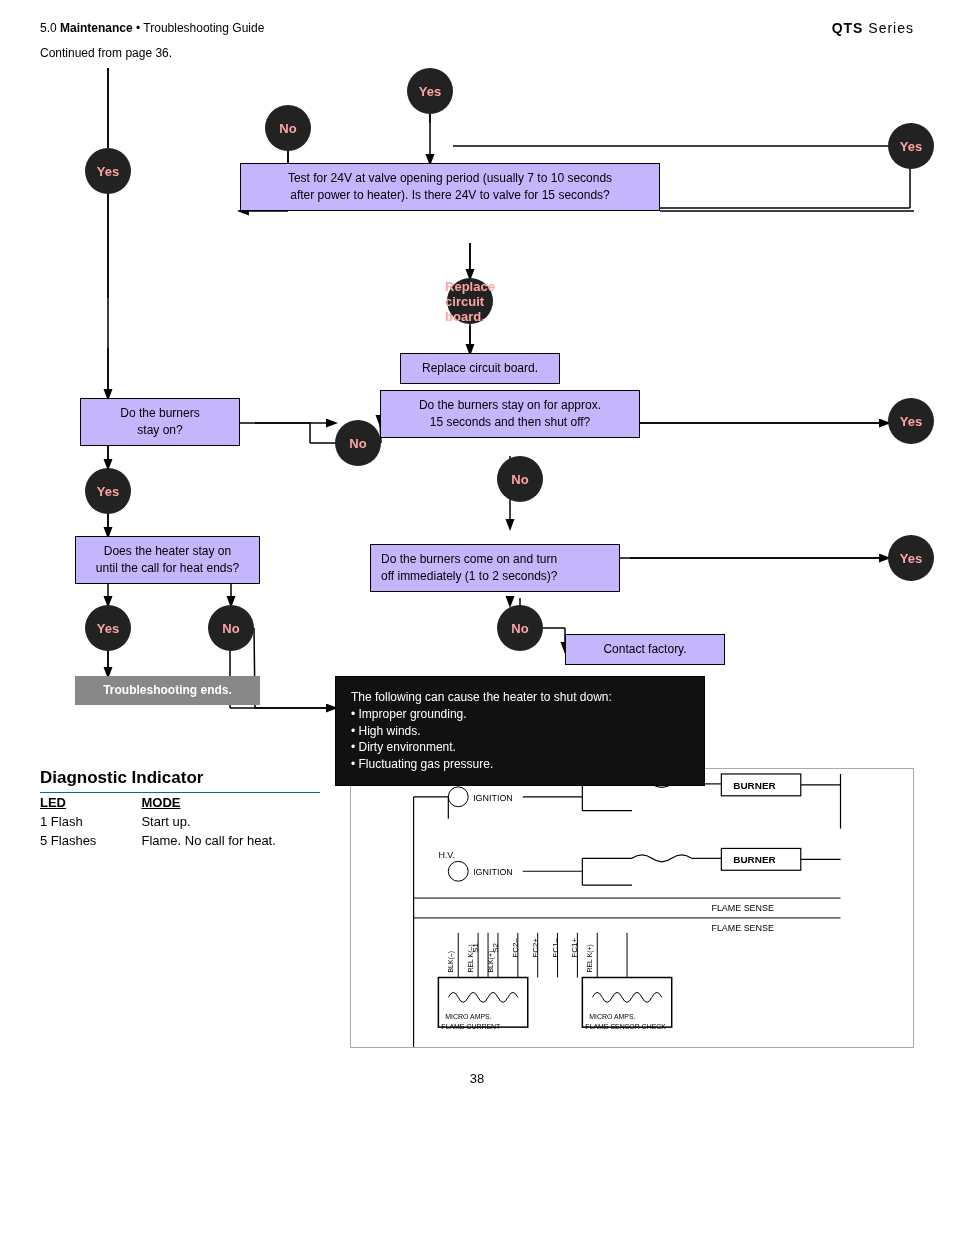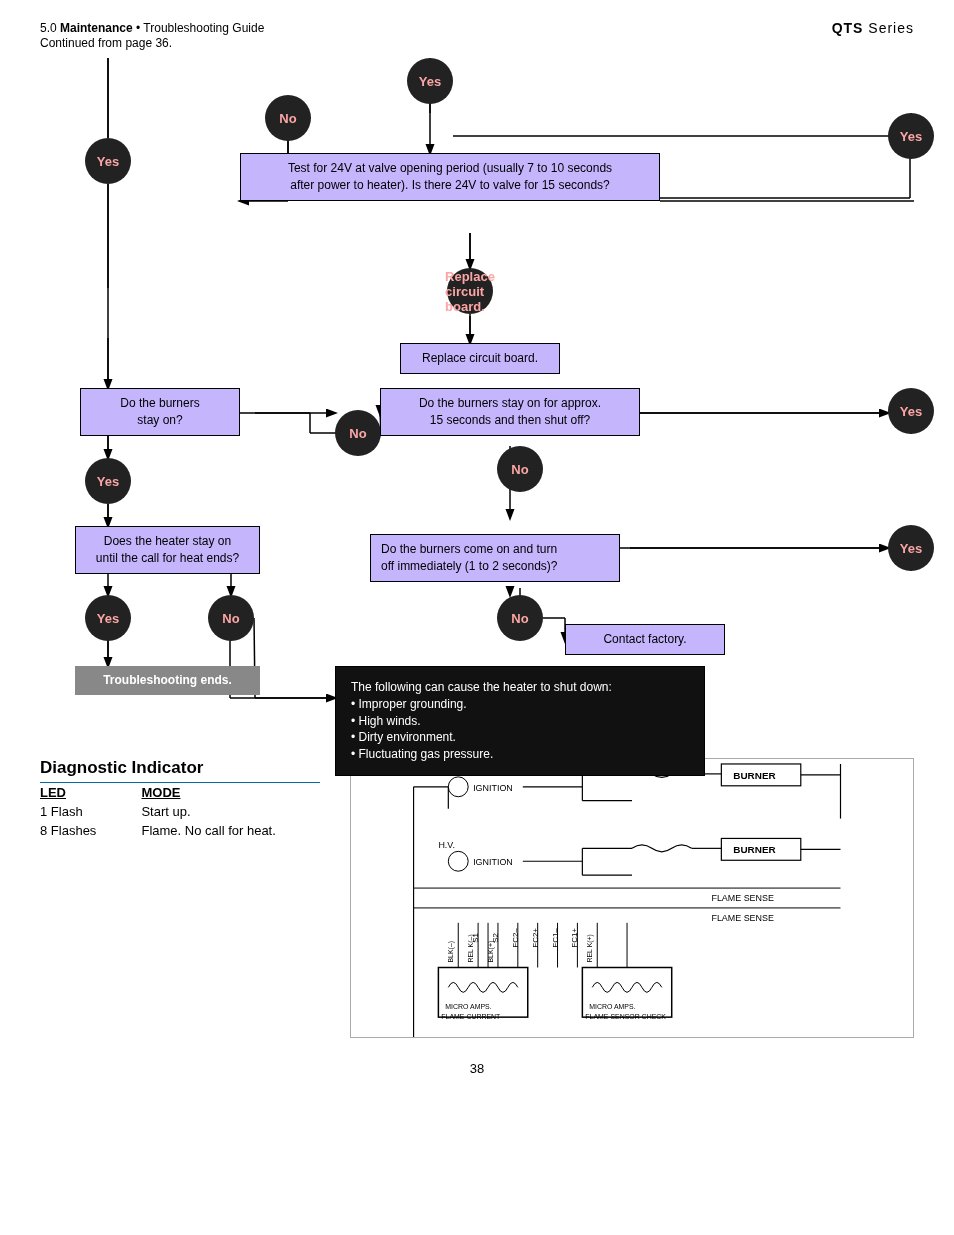--- a/index.html
+++ b/index.html
@@ -16,21 +16,21 @@
       width: 954px;
       min-height: 1235px;
       padding: 20px 40px;
       position: relative;
     }
     
     .page-header {
       display: flex;
       justify-content: space-between;
       align-items: center;
-      margin-bottom: 0;
+      margin-bottom: 10px;
       font-size: 12px;
     }
     .page-header .left { font-weight: normal; }
     .page-header .left strong { font-weight: bold; }
     .page-header .right { font-weight: bold; font-size: 14px; letter-spacing: 1px; }
     .page-header .right span { font-weight: normal; }
 
     
     .continued-text {
       font-size: 12px;
@@ -245,21 +245,21 @@
     </div>
 
     <div class="box-node" style="left:40px; top:330px; width:160px; text-align:center;">
       Do the burners<br>stay on?
     </div>
 
     <div class="yes-no-circle" style="left:295px; top:352px;">
       <span>No</span>
     </div>
 
-    <div class="box-node" style="left:340px; top:330px; width:260px; text-align:center;">
+    <div class="box-node" style="left:340px; top:322px; width:260px; text-align:center;">
       Do the burners stay on for approx.<br>15 seconds and then shut off?
     </div>
 
     <div class="yes-no-circle" style="left:848px; top:330px;">
       <span>Yes</span>
     </div>
 
     <div class="yes-no-circle" style="left:45px; top:400px;">
       <span>Yes</span>
     </div>
@@ -386,21 +386,21 @@
             <th>LED</th>
             <th>MODE</th>
           </tr>
         </thead>
         <tbody id="led-tbody">
             <tr>
               <td>1 Flash</td>
               <td>Start up.</td>
             </tr>
             <tr>
-              <td>8 Flashes</td>
+              <td>5 Flashes</td>
               <td>Flame.  No call for heat.</td>
             </tr>
           </tbody>
       </table>
     </div>
     <div class="diagnostic-right">
       
       <svg class="circuit-diagram" viewBox="0 0 500 280" xmlns="http://www.w3.org/2000/svg" style="border:1px solid #aaa;">
 
         <text x="30" y="15" font-size="9" fill="#000">GND</text>

